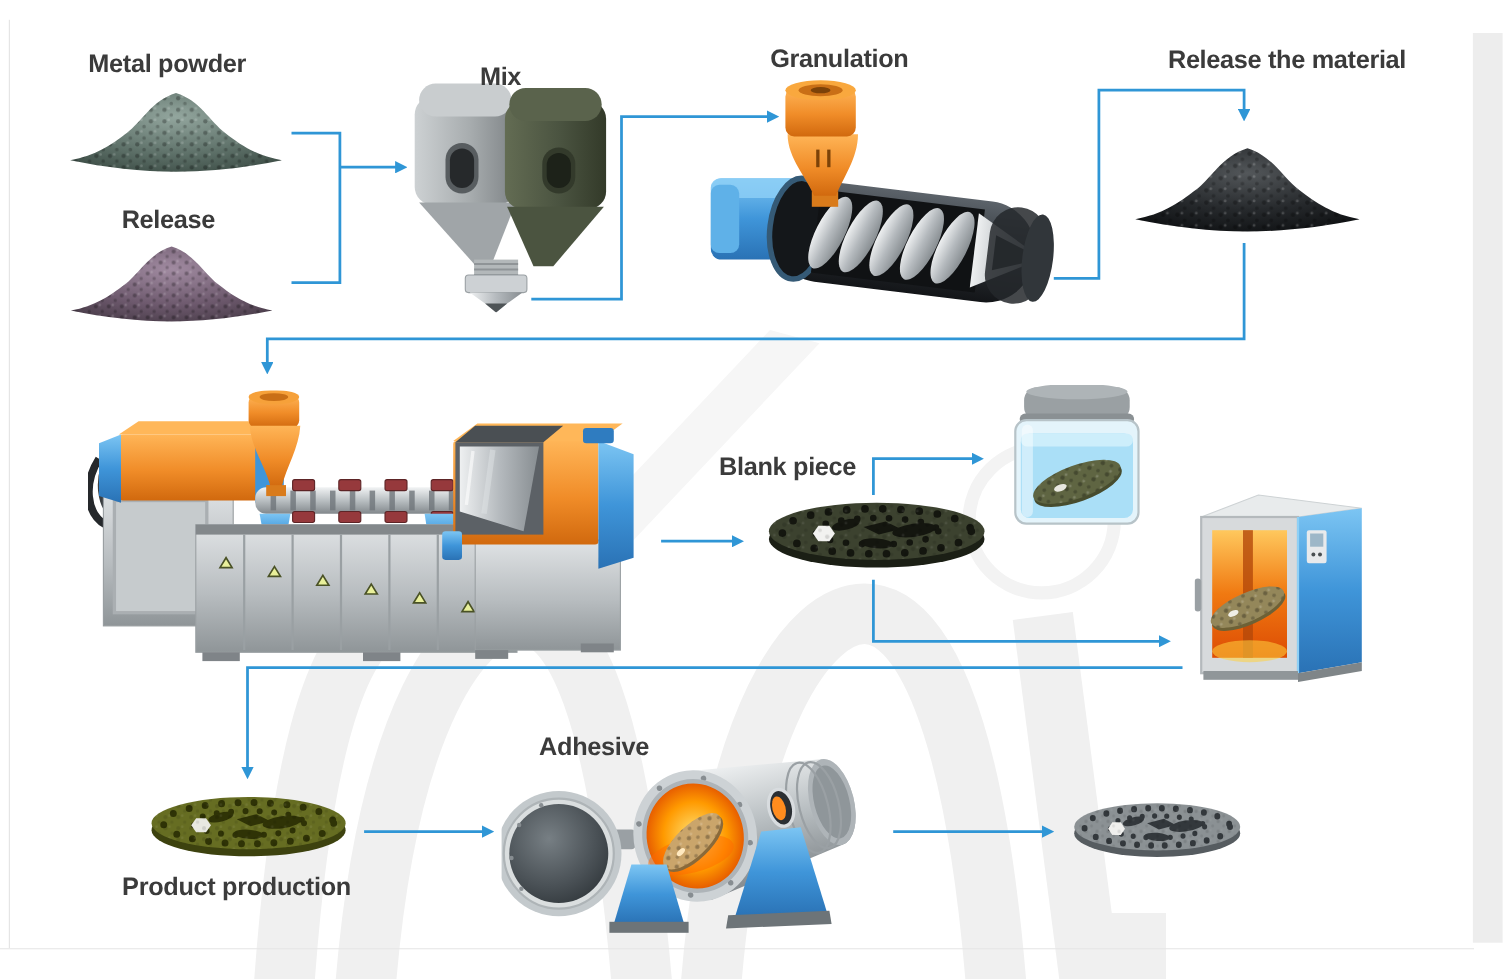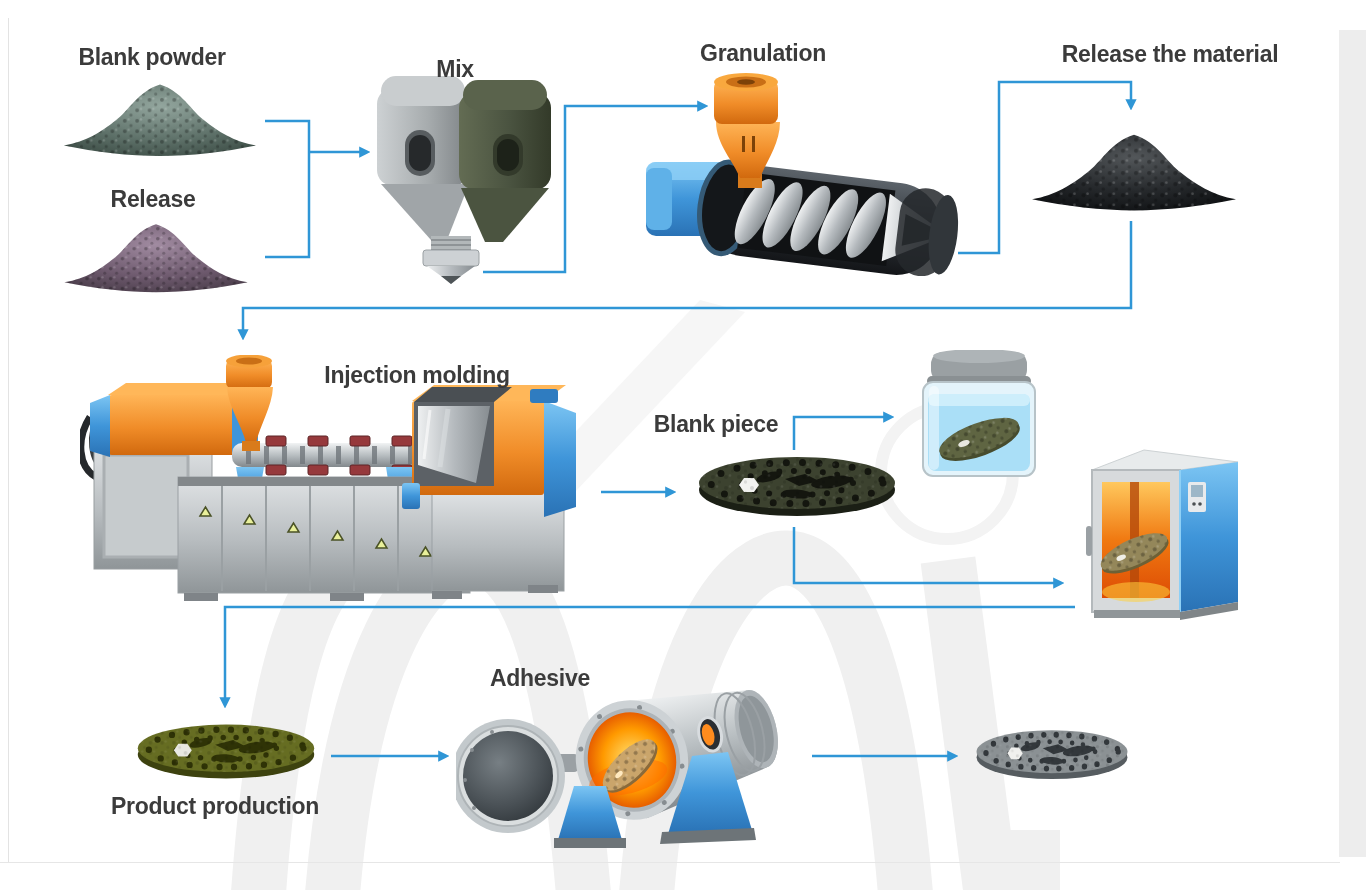--- a/index.html
+++ b/index.html
@@ -419,26 +419,25 @@
       <ellipse cx="100" cy="31" rx="56" ry="12" fill="none" stroke="#33383c" stroke-width="6" stroke-linecap="round" stroke-dasharray="0 14.5"></ellipse>
       <ellipse cx="72" cy="25" rx="13" ry="4.5" fill="#33383c" transform="rotate(-14 72 25)"></ellipse>
       <ellipse cx="134" cy="30" rx="20" ry="6" fill="#33383c" transform="rotate(-8 134 30)"></ellipse>
       <ellipse cx="100" cy="42" rx="15" ry="4.5" fill="#33383c" transform="rotate(4 100 42)"></ellipse>
       <path d="M88,27 l20,-5 l14,7 l-20,5 z" fill="#33383c"></path>
       <polygon points="62,33 57,40 47,40 42,33 47,26 57,26" fill="#f0f0ee"></polygon>
       <ellipse cx="100" cy="31" rx="98" ry="26" fill="url(#dots)" opacity=".35"></ellipse>
     </svg>
   </figure>
 
-  <div class="lbl layer-lbl" style="left:152px;top:44px">Blank powder</div>
+  <div class="lbl layer-lbl" style="left:152px;top:44px">Metal powder</div>
   <div class="lbl layer-lbl" style="left:153px;top:186px">Release</div>
   <div class="lbl layer-lbl" style="left:455px;top:56px">Mix</div>
   <div class="lbl layer-lbl" style="left:763px;top:40px">Granulation</div>
   <div class="lbl layer-lbl" style="left:1170px;top:41px">Release the material</div>
-  <div class="lbl layer-lbl" style="left:417px;top:362px">Injection molding</div>
   <div class="lbl layer-lbl" style="left:716px;top:411px">Blank piece</div>
   <div class="lbl layer-lbl" style="left:215px;top:793px">Product production</div>
   <div class="lbl layer-lbl" style="left:540px;top:665px">Adhesive</div>
 
   <div class="edge-left"></div>
   <div class="edge-bottom"></div>
   <div class="edge-right"></div>
 </div>
 
 </body></html>

